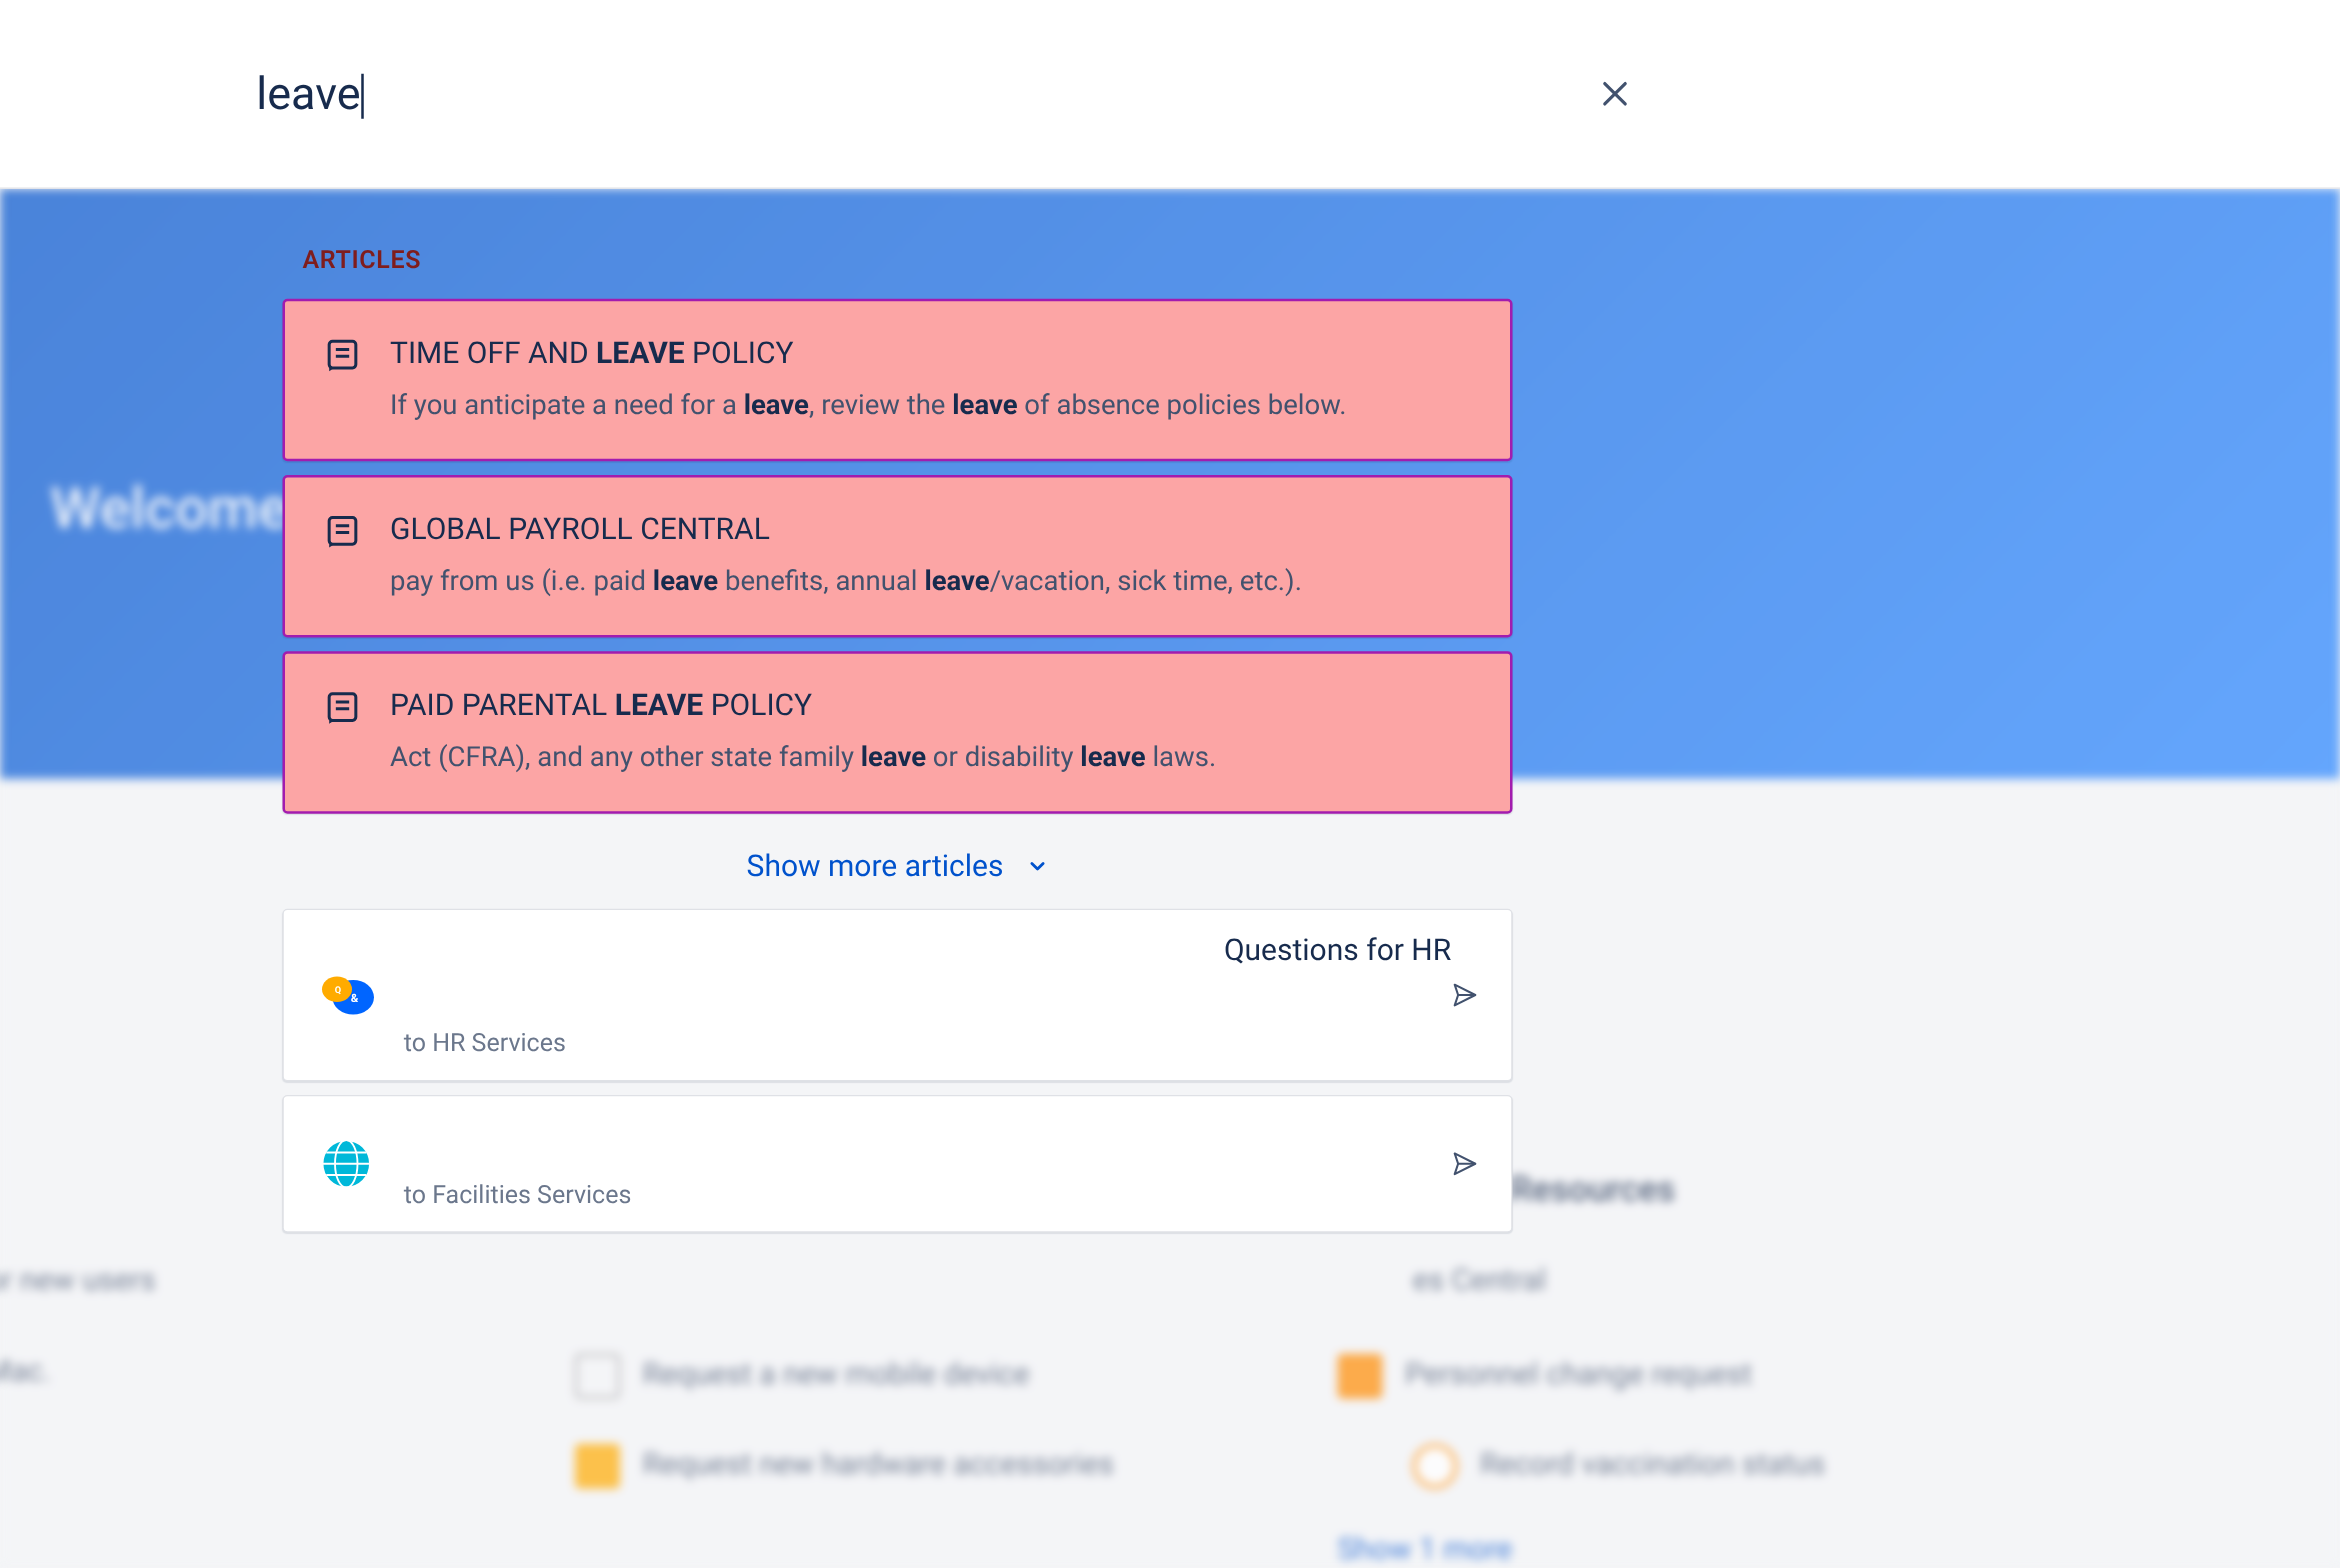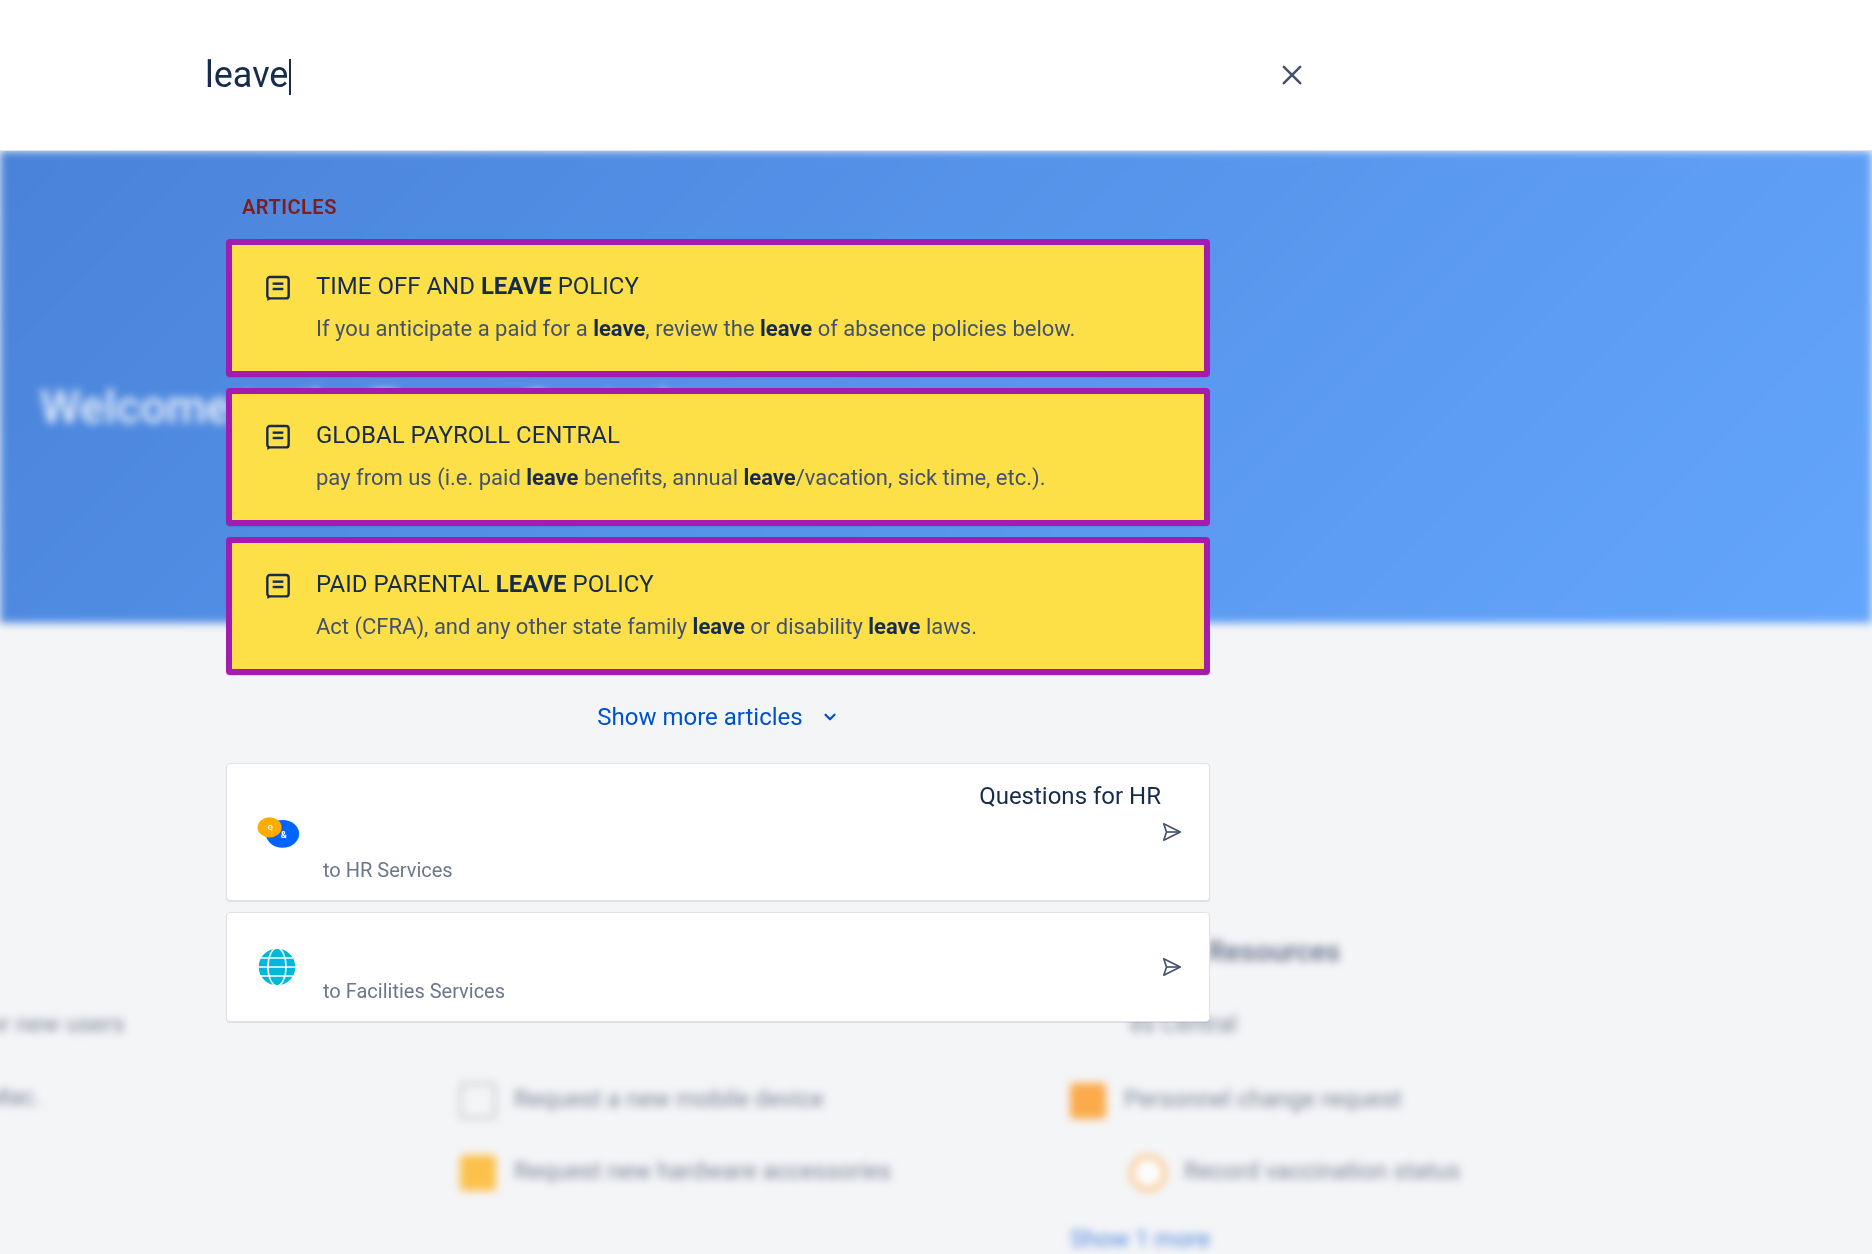--- a/index.html
+++ b/index.html
@@ -178,22 +178,22 @@
   .section-header {
     font-size: 20px;
     font-weight: 600;
     color: #7f1d1d;
     letter-spacing: 0.5px;
     margin-bottom: 20px;
     padding-left: 16px;
   }
 
   .card {
-    background: #fde047;
-    border: 6px solid #a21caf;
+    background: #fca5a5;
+    border: 2px solid #a21caf;
     border-radius: 4px;
     padding: 26px 30px;
     margin-bottom: 11px;
     display: flex;
     align-items: flex-start;
     cursor: pointer;
     box-shadow: 0 1px 1px rgba(9,30,66,0.1);
   }
 
   .card-icon {
@@ -225,21 +225,21 @@
     line-height: 1.4;
   }
   .card-desc b {
     font-weight: 700;
     color: #172b4d;
   }
 
   .show-more {
     text-align: center;
     margin-top: 28px;
-    margin-bottom: 32px;
+    margin-bottom: 20px;
   }
   .show-more-link {
     color: #0052cc;
     font-size: 24px;
     cursor: pointer;
     display: inline-flex;
     align-items: center;
     gap: 18px;
   }
   .chevron-icon {
@@ -346,21 +346,21 @@
           <line x1="8" y1="8" x2="16" y2="8"></line>
           <line x1="8" y1="12" x2="16" y2="12"></line>
           <path d="M4 19 L4 21 L7 19" fill="#172b4d" stroke="none"></path>
         </svg>
       </div>
       <div class="card-content">
         <div class="card-title">
           <span>TIME OFF AND </span><b>LEAVE</b><span> POLICY</span>
         </div>
         <div class="card-desc">
-          <span>If you anticipate a paid for a </span><b>leave</b><span>, review the </span><b>leave</b><span> of absence policies below.</span>
+          <span>If you anticipate a need for a </span><b>leave</b><span>, review the </span><b>leave</b><span> of absence policies below.</span>
         </div>
       </div>
     </div>
 
     <div class="card">
       <div class="card-icon">
         <svg width="32" height="32" viewBox="0 0 24 24" fill="none" stroke="#172b4d" stroke-width="1.8">
           <rect x="4" y="3" width="16" height="16" rx="2"></rect>
           <line x1="8" y1="8" x2="16" y2="8"></line>
           <line x1="8" y1="12" x2="16" y2="12"></line>

